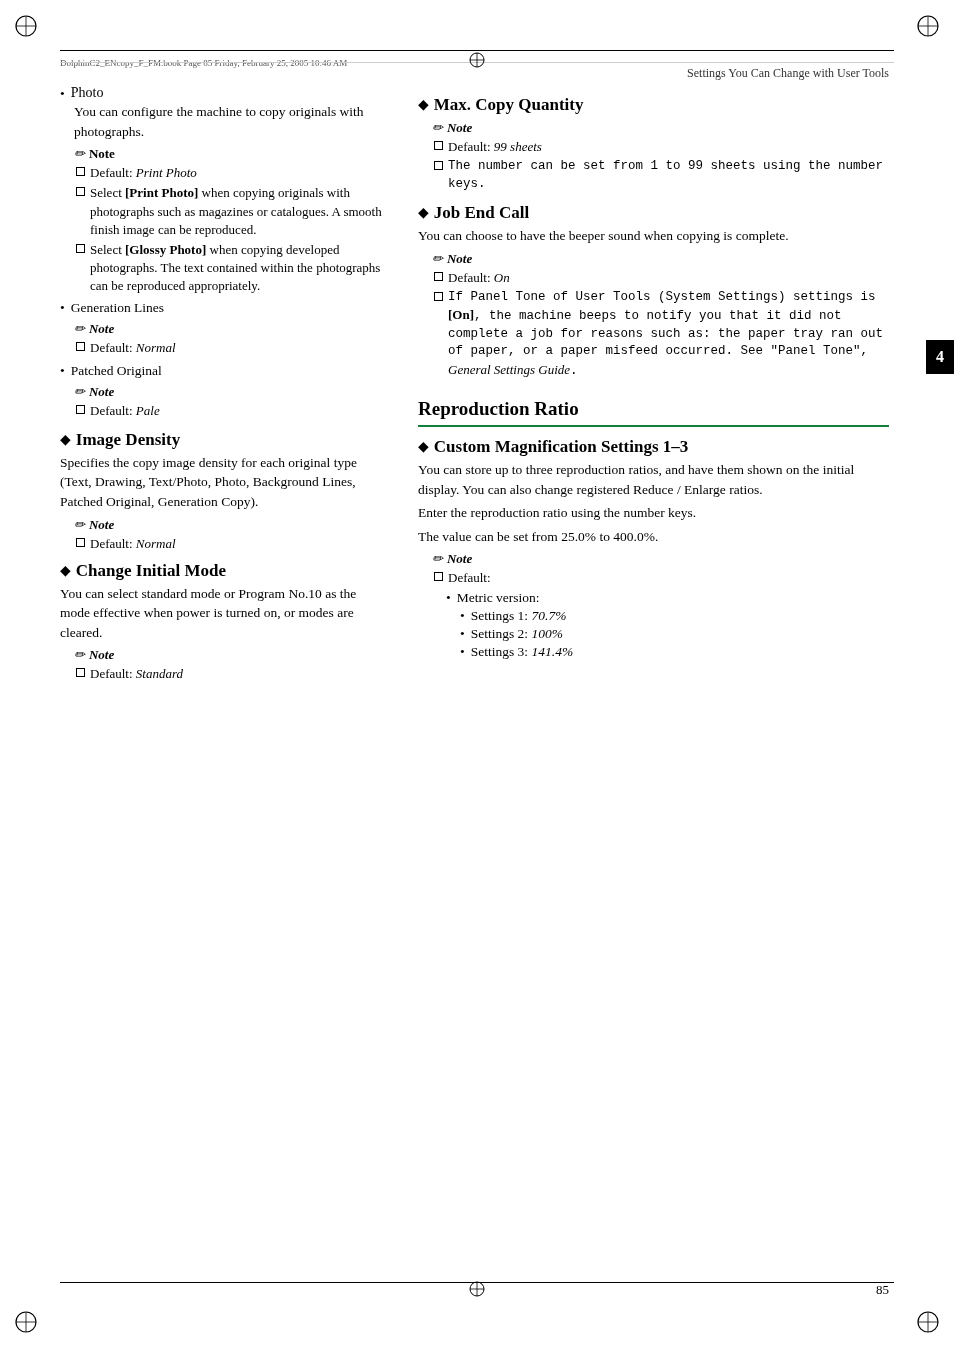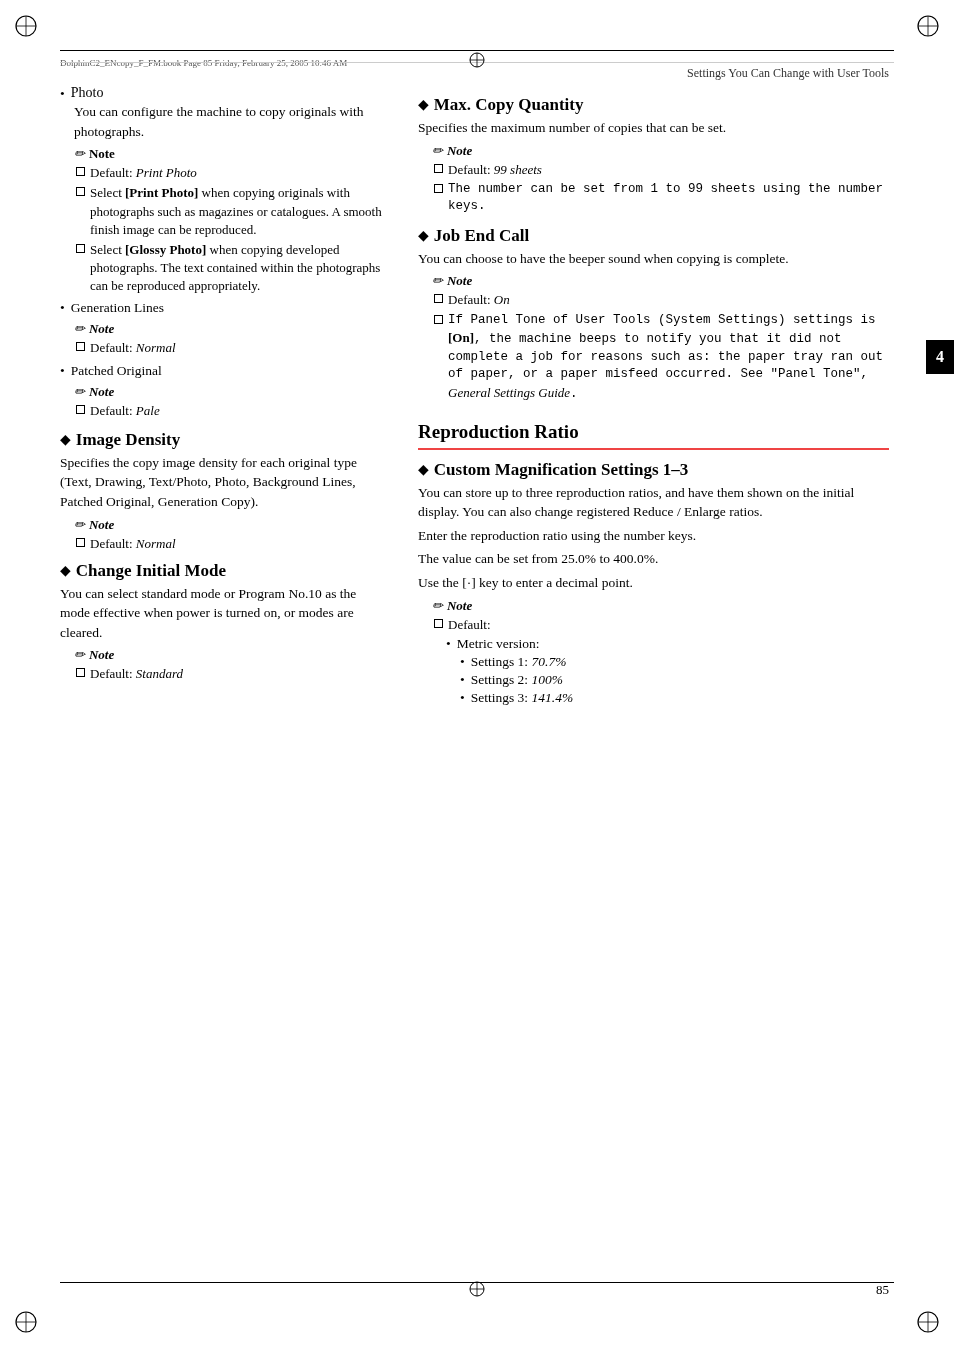--- a/index.html
+++ b/index.html
@@ -189,21 +189,21 @@
       font-size: 13.5px;
       line-height: 1.45;
       margin-left: 0px;
       margin-bottom: 4px;
     }
 
     
     .repro-heading {
       font-size: 19px;
       font-weight: bold;
-      border-bottom: 2px solid #ef4444;
+      border-bottom: 2px solid #15803d;
       margin-bottom: 4px;
       padding-bottom: 4px;
       margin-top: 8px;
       line-height: 1.2;
     }
 
     .note-block-right {
       margin: 5px 0 5px 14px;
     }
 
@@ -379,21 +379,20 @@
     </div>
 
   </div>
 
   <div class="col-right">
 
     <div class="section-header">
       <span class="diamond">◆</span>
       <span class="section-title">Max. Copy Quantity</span>
     </div>
-    <div class="section-body">Specifies the maximum number of copies that can be set.</div>
     <div class="note-block-right">
       <div class="note-title">
         <span style="font-size:13px;">✏</span>
         <span style="font-weight:bold;">Note</span>
       </div>
       <div class="note-item">
         <span class="checkbox" style="width:9px;height:9px;border:1.5px solid #000;display:inline-block;flex-shrink:0;margin-top:3px;"></span>
         <span>Default: <span class="italic">99 sheets</span></span>
       </div>
       <div class="note-item">
@@ -430,23 +429,20 @@
         <span class="section-title">Custom Magnification Settings 1–3</span>
       </div>
       <div class="section-body">
         You can store up to three reproduction ratios, and have them shown on the initial display. You can also change registered Reduce / Enlarge ratios.
       </div>
       <div class="section-body" style="margin-top:4px;">
         Enter the reproduction ratio using the number keys.
       </div>
       <div class="section-body" style="margin-top:4px;">
         The value can be set from 25.0% to 400.0%.
-      </div>
-      <div class="section-body" style="margin-top:4px;">
-        Use the [·] key to enter a decimal point.
       </div>
 
       <div class="note-block-right">
         <div class="note-title">
           <span style="font-size:13px;">✏</span>
           <span style="font-weight:bold;">Note</span>
         </div>
         <div class="note-item">
           <span class="checkbox" style="width:9px;height:9px;border:1.5px solid #000;display:inline-block;flex-shrink:0;margin-top:3px;"></span>
           <span>Default:</span>

